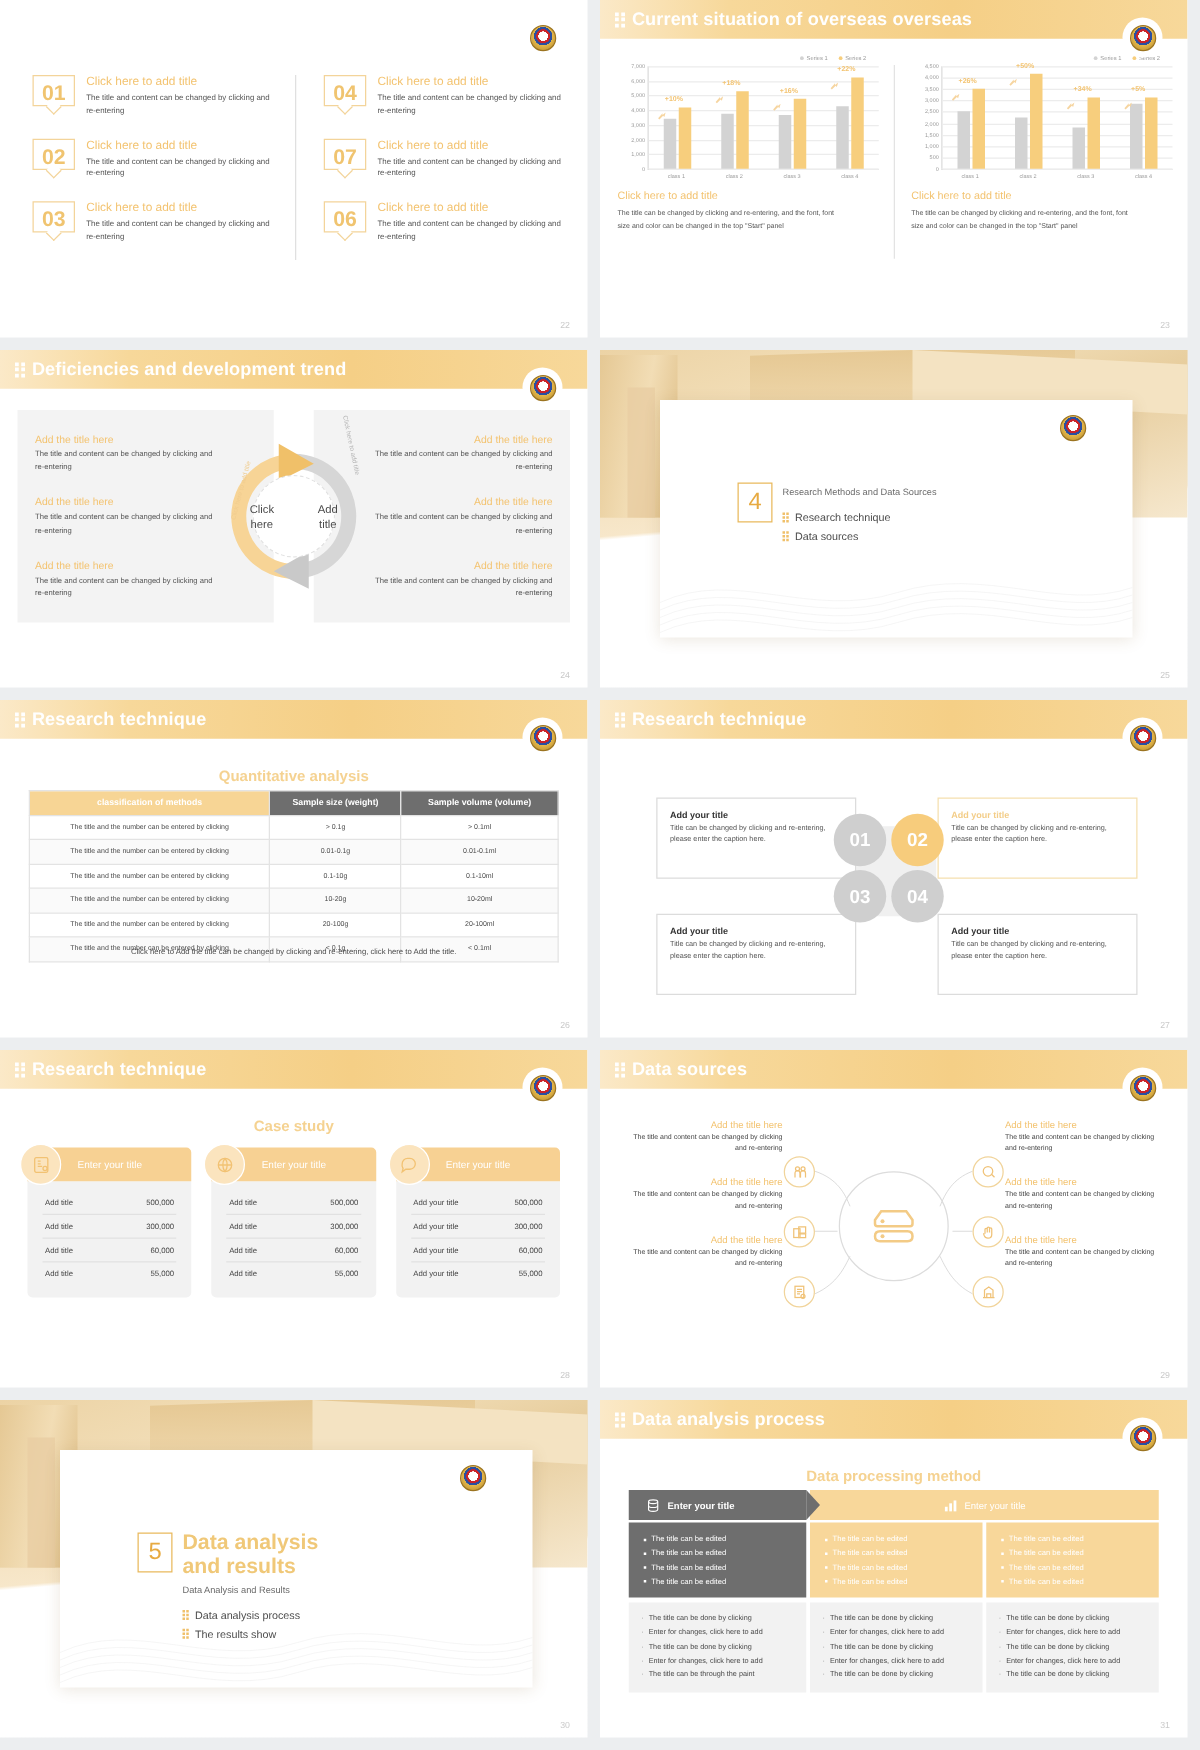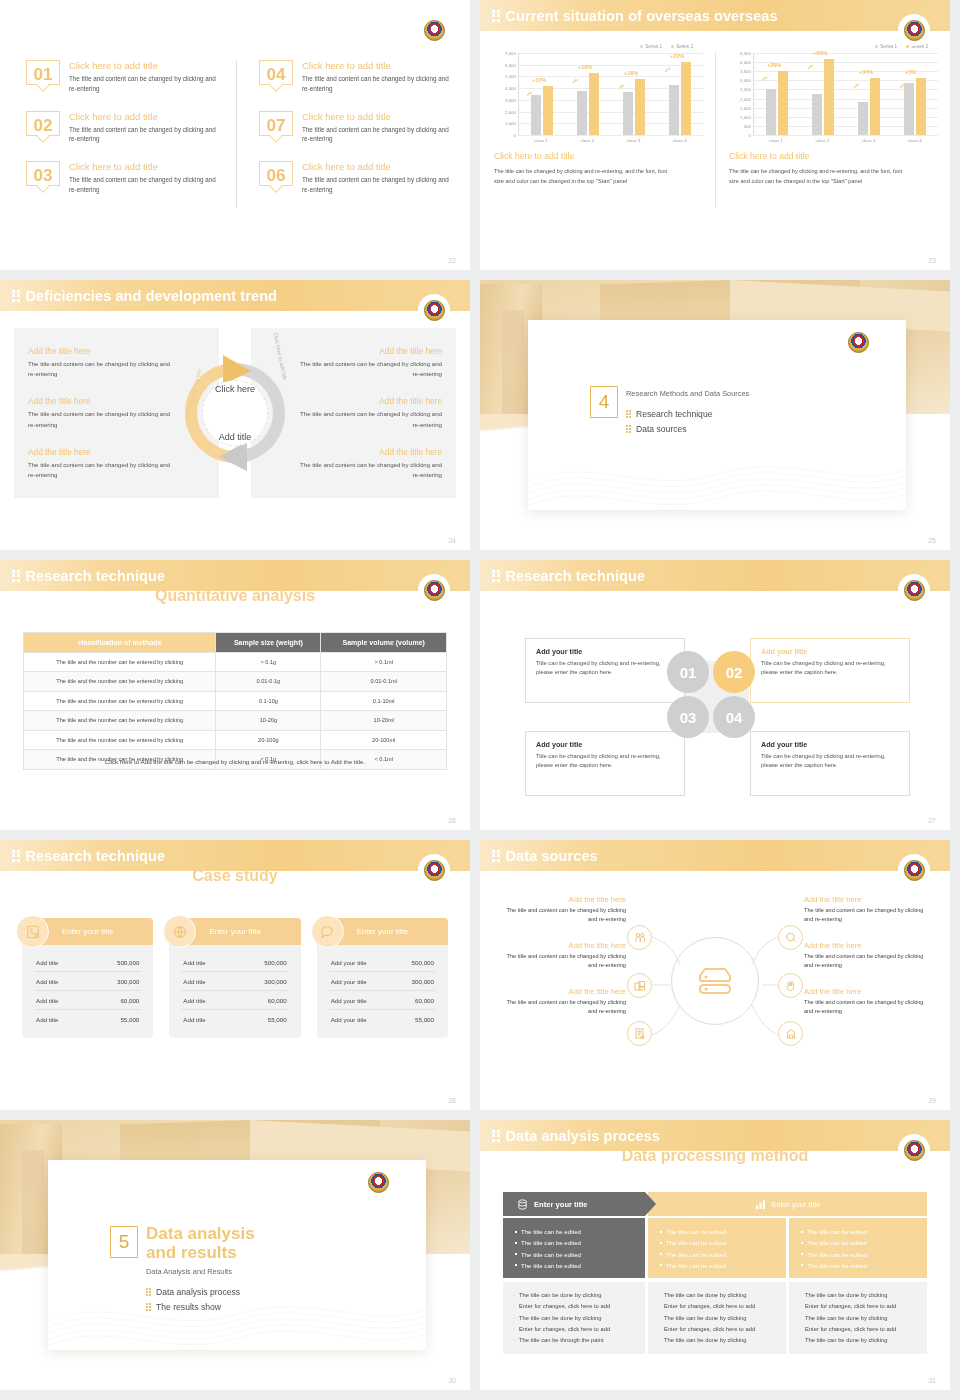--- a/index.html
+++ b/index.html
@@ -70,21 +70,21 @@
   
   .s24-body { position:absolute; left:14px; top:48px; width:442px; height:170px; display:flex; }
   .s24-panel { width:205px; background:#f3f3f3; padding:18px 14px; display:flex; flex-direction:column; justify-content:space-between; }
   .s24-panel.r { text-align:right; align-items:flex-end; }
   .s24-blk h4 { font-size:8.3px; color:#f3c370; font-weight:normal; margin-bottom:3px; }
   .s24-blk p { font-size:6.1px; color:#555; line-height:1.65; max-width:142px; }
   .s24-mid { flex:1; position:relative; }
   .cyc { position:absolute; left:50%; top:50%; transform:translate(-50%,-50%); width:124px; height:124px; }
   .cyc-core { position:absolute; left:50%; top:50%; transform:translate(-50%,-50%);
         width:66px;height:66px;border-radius:50%;background:#fff;border:.6px dashed #e2e2e2;
-        display:flex;flex-direction:column;align-items:center;justify-content:center;
+        display:flex;flex-direction:row;align-items:center;justify-content:center;
         font-size:9px;color:#4a4a4a;line-height:1.35;text-align:center;gap:35px; }
   .cyc-lbl { position:absolute; font-size:5.2px; color:#f0cc8e; white-space:nowrap; }
   .cyc-lbl.r { color:#b5b5b5; }
 
   
   .div-slide { background:linear-gradient(175deg,#e8cda0 0%,#f2dcb6 28%,#f7e7ca 48%,#ffffff 49%,#ffffff 100%); }
   .div-photo { position:absolute; inset:0; overflow:hidden; }
   .dp1 { position:absolute; left:0; top:0; width:100%; height:134px;
          background:linear-gradient(160deg,#ecd3a5 0%,#f3e0bb 35%,#e7cd9d 60%,#f6e8ce 100%); }
   .dp2 { position:absolute; left:0; top:4px; width:62px; height:130px;
@@ -100,21 +100,21 @@
   .div-num { position:absolute; left:-36px; top:2px; width:28px; height:32px; border:1px solid #e9b95c;
         display:flex; align-items:center; justify-content:center; font-size:19px; color:#e7aa41; }
   .div-title { font-size:17px; font-weight:bold; color:#f0c878; line-height:1.12; }
   .div-sub { font-size:7.4px; color:#6a6a6a; margin-top:5px; }
   .div-bul { margin-top:11px; display:flex; flex-direction:column; gap:5px; }
   .div-bul li { list-style:none; font-size:8.6px; color:#4d4d4d; display:flex; align-items:center; gap:5px; }
   .bdots { display:grid; grid-template-columns:2px 2px; grid-template-rows:2px 2px 2px; gap:1px; }
   .bdots i { width:2px;height:2px;background:#f0c06a;display:block; }
 
   
-  .sub-h2 { position:absolute; top:27px; width:100%; text-align:center; font-size:16px;
+  .sub-h2 { position:absolute; top:54px; width:100%; text-align:center; font-size:12px;
             font-weight:bold; color:#f5d291; }
 
   
   .tbl { position:absolute; left:23px; top:72px; width:424px; border-collapse:collapse; }
   .tbl th, .tbl td { border:.6px solid #e3e3e3; height:19.5px; font-size:5.6px; color:#4a4a4a; text-align:center; }
   .tbl th { color:#fff; font-weight:bold; font-size:7px; background:#6e6e6e; }
   .tbl th.first { background:#f7d595; }
   .tbl td.first { text-align:center; }
   .tbl tr:nth-child(even) td { background:#fafafa; }
   .s26-note { position:absolute; top:198px; width:100%; text-align:center; font-size:6.2px; color:#4a4a4a; }

